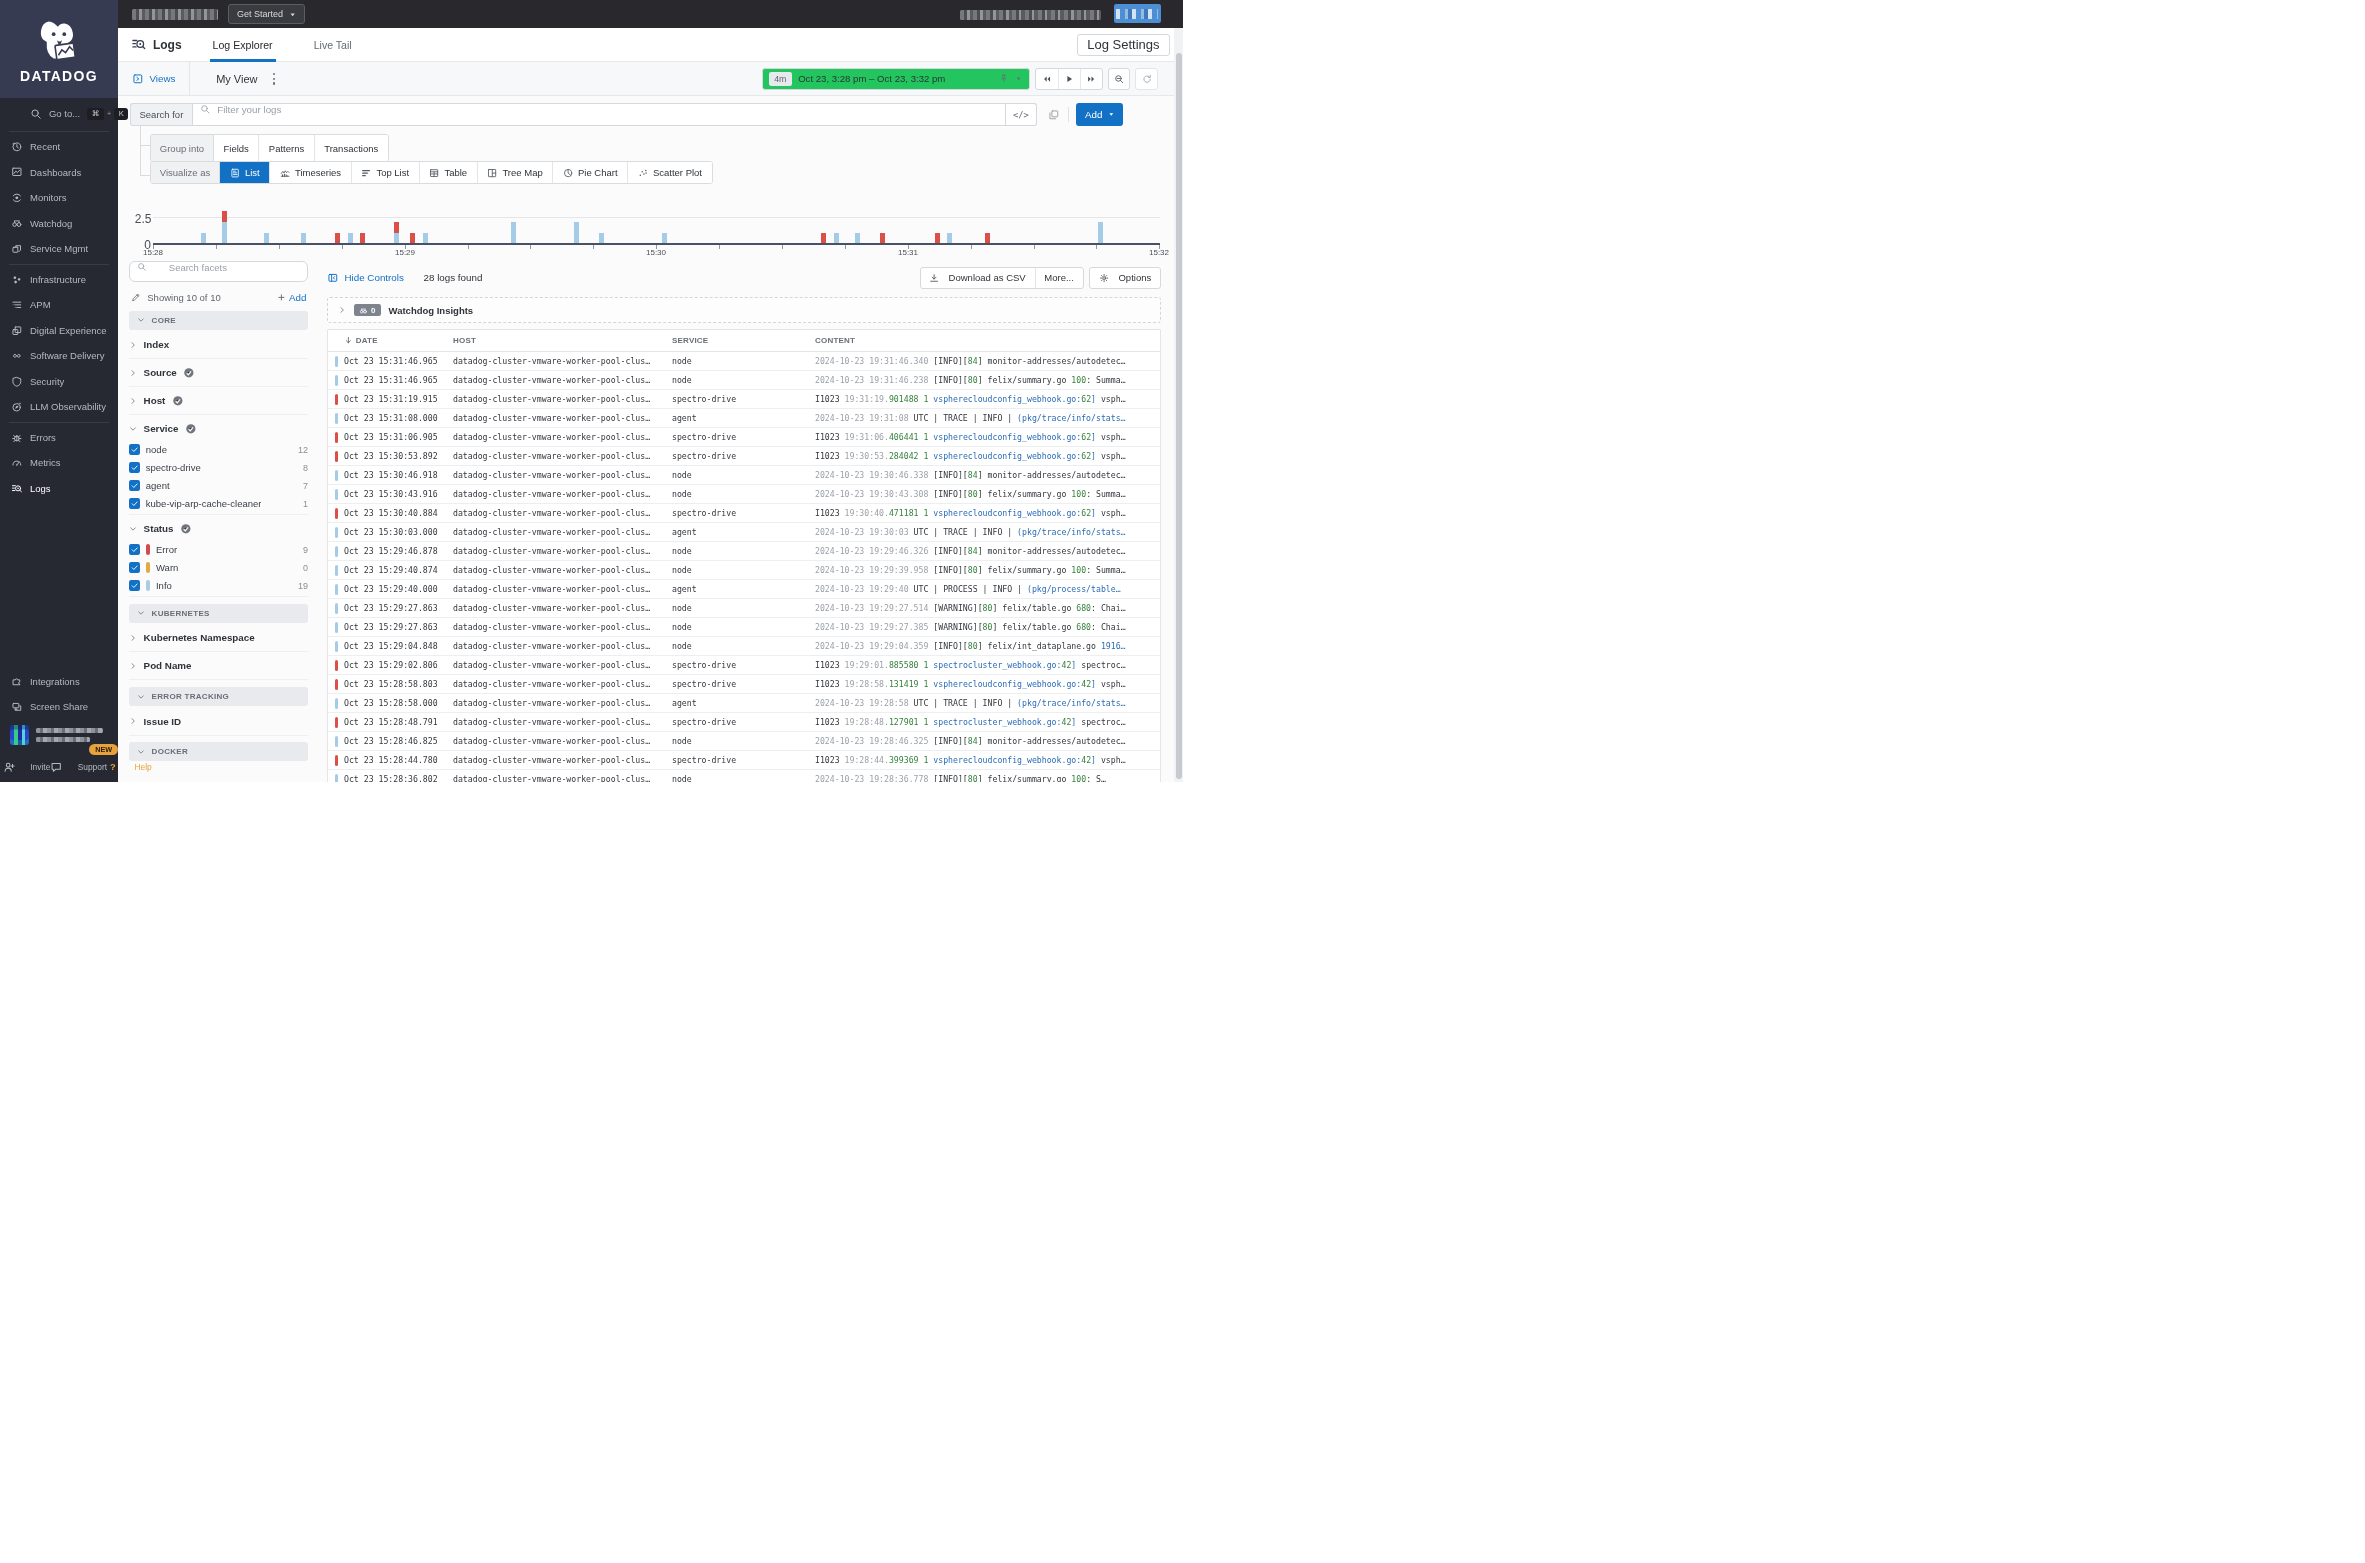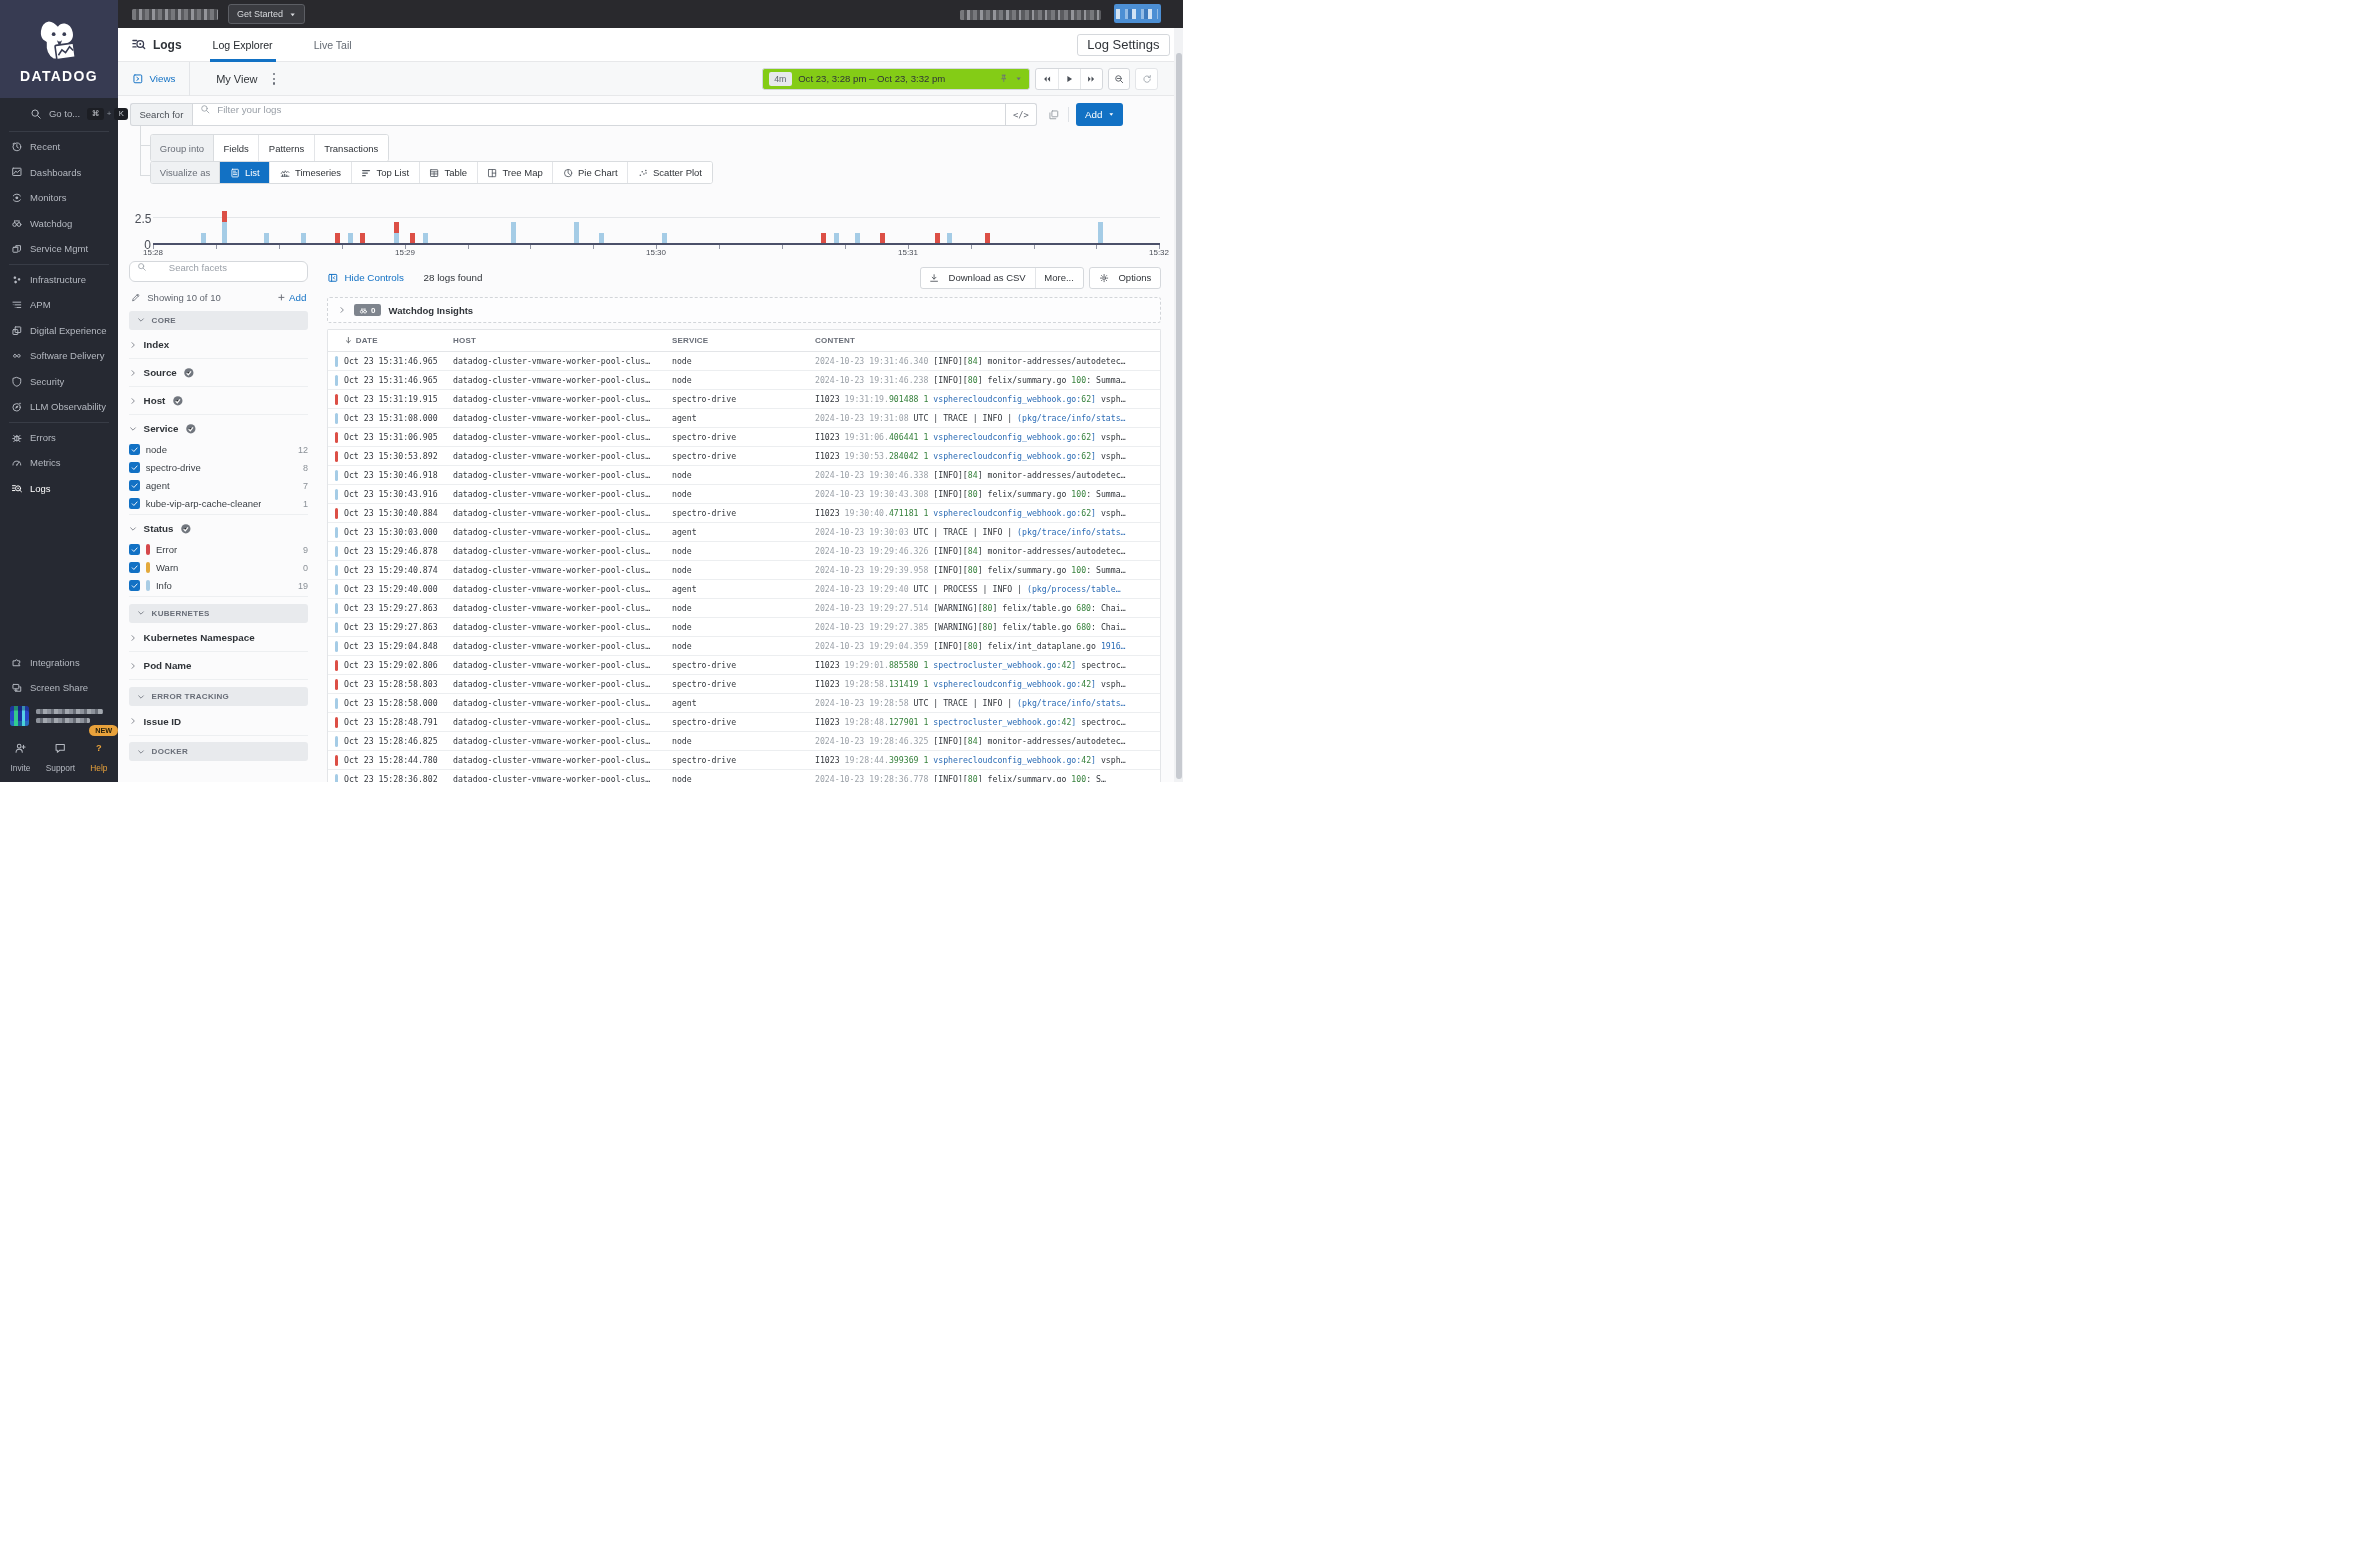--- a/index.html
+++ b/index.html
@@ -33,21 +33,21 @@
   .kbd{background:#1c1e24;border-radius:2.9px;color:#c7cad0;font-size:7.7px;padding:1.5px 4.4px}
   .s-div{height:0.7px;background:#383c46;margin:2.2px 8.8px;flex:none}
   .spacer{flex:1}
   .user{display:flex;align-items:center;gap:6.6px;padding:5.8px 9.5px;flex:none}
   .avatar{width:19.7px;height:19.7px;border-radius:2.9px;flex:none;
      background:repeating-linear-gradient(90deg,#2846c8 0 4.4px,#35c98b 4.4px 8px,#1b2f9e 8px 11.7px,#57d0e8 11.7px 15.3px);
      box-shadow:inset 0 4.4px rgba(10,20,60,.35), inset 0 -5.1px rgba(40,220,160,.25)}
   .ulines{display:flex;flex-direction:column;gap:3.6px}
   .uline{height:5.1px;border-radius:1.5px;background:repeating-linear-gradient(90deg,#8d929b 0 4.4px,#686d76 4.4px 7.3px,#a3a8af 7.3px 11px)}
   .sbottom{display:flex;justify-content:space-around;align-items:flex-end;padding:10.2px 2.9px 8.8px;position:relative;flex:none}
-  .sb-it{display:flex;flex-direction:column;align-items:center;gap:9px;color:#b5b9c1;font-size:8.4px;cursor:pointer}
+  .sb-it{display:flex;flex-direction:row;align-items:center;gap:15px;color:#b5b9c1;font-size:8.4px;cursor:pointer}
   .sb-it .ic{width:12.4px;height:12.4px}
   .sb-it.help{color:#e9a23b}
   .newbadge{position:absolute;top:-6.6px;right:0;background:#e9a23b;color:#26200c;font-size:7.3px;font-weight:bold;padding:1.1px 5.8px;border-radius:6.6px}
   .help ?{}
 
   
   main{position:absolute;left:118px;top:28.4px;right:0;bottom:0;background:#fbfbfc}
   .apph{position:absolute;top:0;left:0;right:0;height:34px;background:#fff;border-bottom:0.7px solid #e7e8ea;display:flex;align-items:center;padding:0 13px;z-index:2}
   .apph .ticon{width:15.3px;height:15.3px;color:#383c50;margin-right:6.6px}
   .apph .title{font-size:12px;font-weight:bold;color:#2f3338;margin-right:31px}
@@ -57,21 +57,21 @@
   .logset{margin-left:auto;background:#fff;border:0.7px solid #d5d8dc;border-radius:2.9px;height:22px;padding:0 9.5px;font-size:13px;color:#2f3338;display:flex;align-items:center;cursor:pointer}
 
   .viewbar{position:absolute;top:34px;left:0;right:0;height:34px;background:#f7f8f9;border-bottom:0.7px solid #e7e8ea;display:flex;align-items:center;z-index:2}
   .views{display:flex;align-items:center;gap:5.8px;color:#1271c4;font-size:9.8px;padding:0 14px;height:100%;cursor:pointer}
   .views .ic{width:11.7px;height:11.7px}
   .vb-sep{width:0.7px;height:34px;background:#e3e5e8}
   .myview{font-size:11px;color:#2f3338;margin-left:26px;cursor:pointer}
   .kebab{display:flex;flex-direction:column;gap:2.2px;margin-left:12.4px;cursor:pointer;padding:2.9px}
   .kebab i{width:2.6px;height:2.6px;border-radius:50%;background:#6a6f78}
   .vright{margin-left:auto;display:flex;align-items:center;gap:5.1px;padding-right:25px}
-  .timebox{display:flex;align-items:center;gap:6.6px;border:0.7px solid #d5d8dc;background:#84cc16;border-radius:2.9px;height:22.6px;padding:0 6.6px;width:268px;cursor:pointer}
+  .timebox{display:flex;align-items:center;gap:6.6px;border:0.7px solid #d5d8dc;background:#22c55e;border-radius:2.9px;height:22.6px;padding:0 6.6px;width:268px;cursor:pointer}
   .badge4m{background:#e7e9ec;border-radius:2.2px;padding:1.8px 5.1px;font-size:8.8px;color:#60656e}
   .timetext{font-size:9.6px;color:#2f3338;flex:1;white-space:nowrap}
   .timebox .ic{width:9.5px;height:9.5px;color:#6a6f78}
   .btngroup{display:flex;border:0.7px solid #d5d8dc;border-radius:2.9px;overflow:hidden;background:#fff;height:22.6px}
   .btngroup .gb{width:22px;display:flex;align-items:center;justify-content:center;color:#4a4f56;border-left:0.7px solid #e6e8ea;cursor:pointer}
   .btngroup .gb:first-child{border-left:none}
   .gb .ic,.sqbtn .ic{width:10.2px;height:10.2px}
   .sqbtn{width:22.6px;height:22.6px;border:0.7px solid #d5d8dc;border-radius:2.9px;background:#fff;display:flex;align-items:center;justify-content:center;color:#4a4f56;cursor:pointer}
   .sqbtn.ghost{border-color:#e3e5e8;color:#9aa0a8}
 

